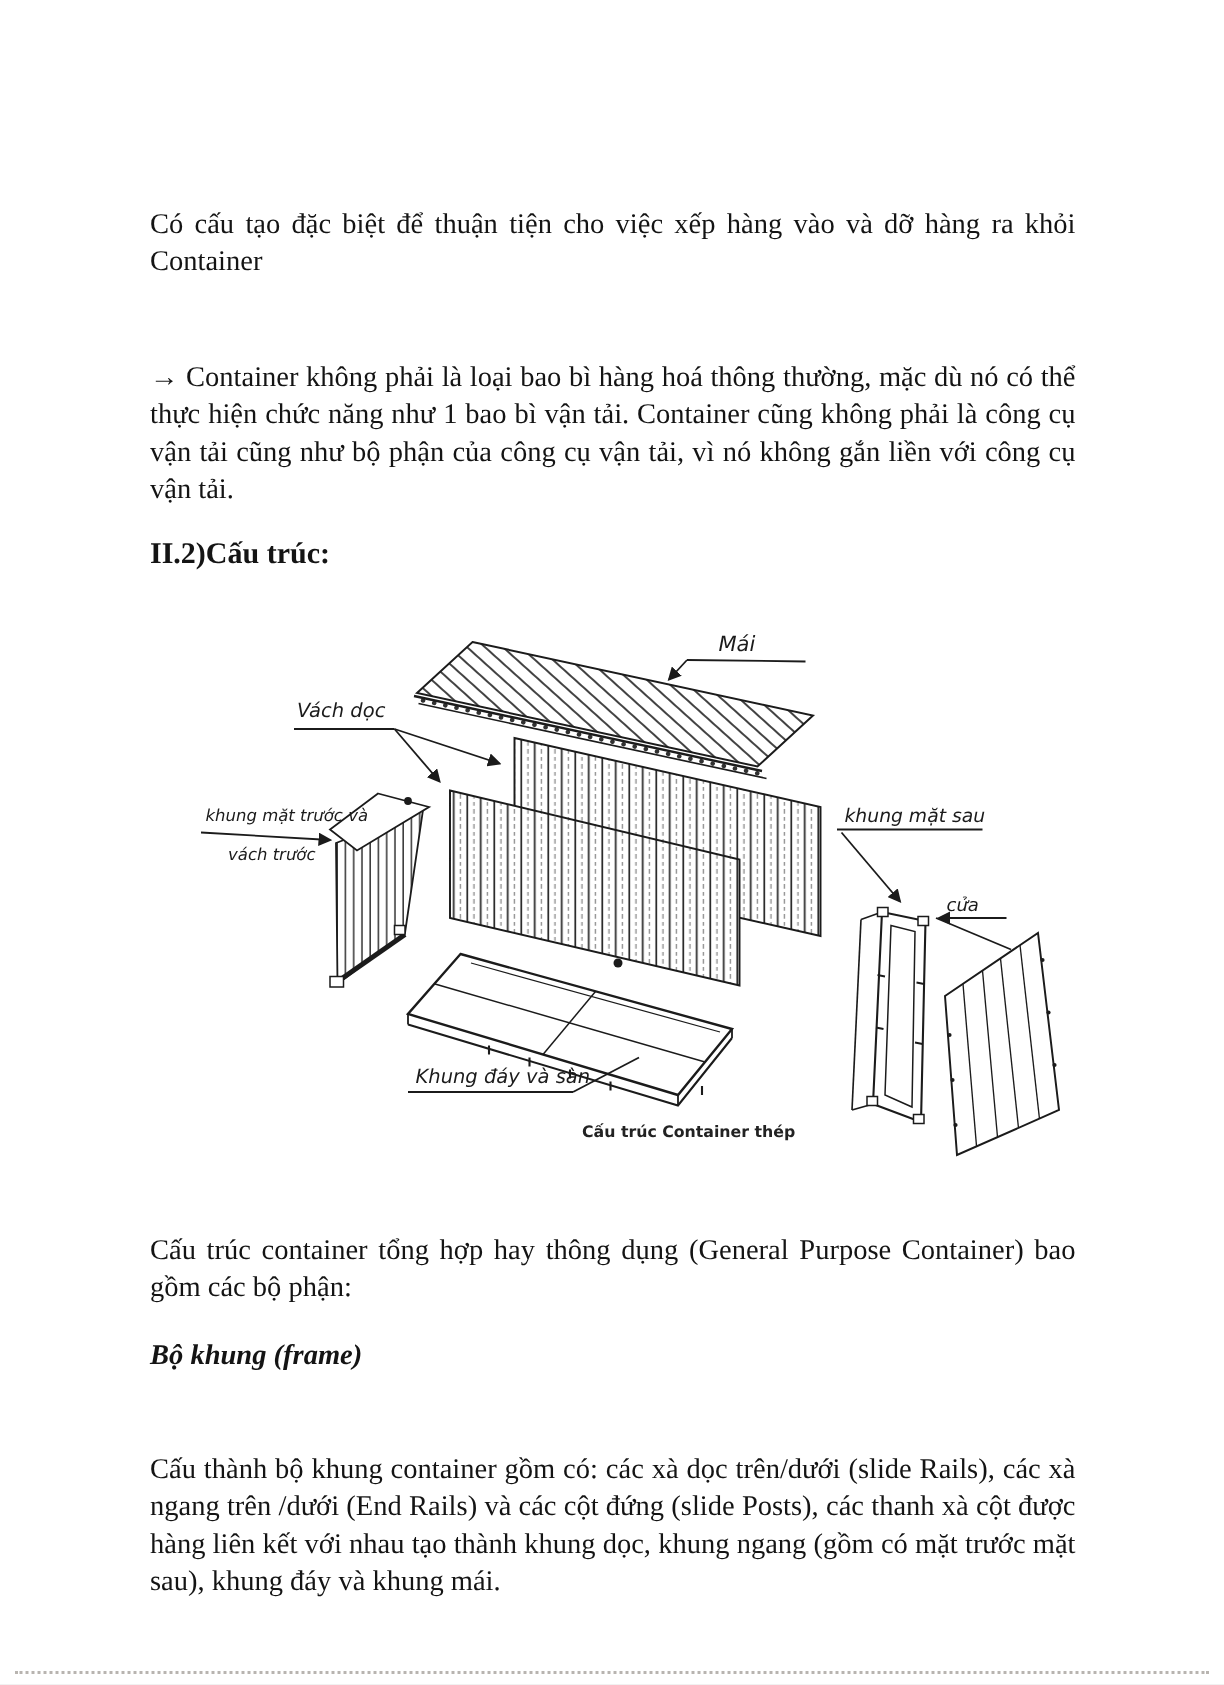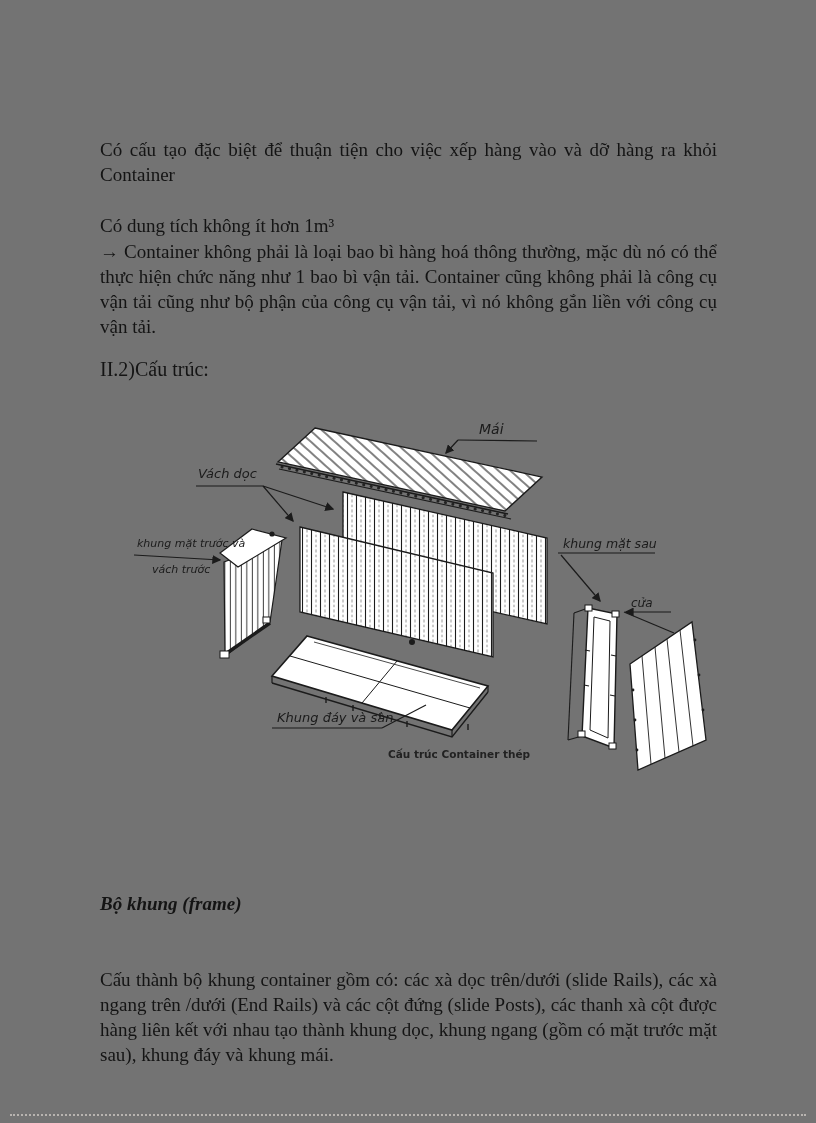--- a/index.html
+++ b/index.html
@@ -1,37 +1,36 @@
 <!DOCTYPE html>
 <html><head>
 <meta charset="utf-8">
 <style>
   html,body{margin:0;padding:0;background:#e8e8e8;}
-  #page{position:relative;width:816px;height:1123px;background:#737373;margin:0 auto;overflow:hidden;
+  #page{position:relative;width:816px;height:1123px;background:#ffffff;margin:0 auto;overflow:hidden;
         font-family:"Liberation Serif", serif;color:#141414;}
   .para{position:absolute;left:100px;width:617px;font-size:19px;line-height:25px;
         text-align:justify;color:#141414;}
   .single{text-align:left;}
-  #section-heading{position:absolute;left:100px;top:341px;font-size:20px;font-weight:normal;
+  #section-heading{position:absolute;left:100px;top:341px;font-size:20px;font-weight:bold;
         font-family:"Liberation Serif", serif;}
   #frame-heading{position:absolute;left:100px;top:874px;font-size:19px;font-style:italic;font-weight:bold;}
   #figure-wrap{position:absolute;left:130px;top:400px;width:600px;height:390px;text-align:center;}
   #bottom-dots{position:absolute;left:10px;right:10px;top:1114px;height:0;
         border-bottom:2px dotted #b8b4b0;}
   svg text.hand{font-family:"DejaVu Sans", sans-serif;font-style:italic;fill:#1b1b1b;}
   svg text.caption{font-family:"DejaVu Sans", sans-serif;font-weight:bold;fill:#222;}
 </style>
 </head>
 <body>
 
 <div id="page">
 
   <p class="para" style="top:118px">Có cấu tạo đặc biệt để thuận tiện cho việc xếp hàng vào và dỡ hàng ra khỏi Container</p>
 
-  <p class="para single" style="top:194px">Có dung tích không ít hơn 1m³</p>
 
   <p class="para" style="top:220px">→ Container không phải là loại bao bì hàng hoá thông thường, mặc dù nó có thể thực hiện chức năng như 1 bao bì vận tải. Container cũng không phải là công cụ vận tải cũng như bộ phận của công cụ vận tải, vì nó không gắn liền với công cụ vận tải.</p>
 
   <h2 id="section-heading">II.2)Cấu trúc:</h2>
 
   <div id="figure-wrap">
     <svg width="600" height="390" viewBox="0 0 600 390" xmlns="http://www.w3.org/2000/svg">
       <defs>
         <pattern id="wallStripes" width="9" height="10" patternUnits="userSpaceOnUse">
           <rect width="9" height="10" fill="#ffffff"></rect>
@@ -156,19 +155,20 @@
       <g>
         <text class="hand" x="147" y="322" font-size="13">Khung đáy và sàn</text>
         <line x1="142" y1="328" x2="252" y2="328" stroke="#1b1b1b" stroke-width="1.2"></line>
         <line x1="252" y1="328" x2="296" y2="305" stroke="#1b1b1b" stroke-width="1.2"></line>
       </g>
 
       <text class="caption" x="258" y="358" font-size="10.5">Cấu trúc Container thép</text>
     </svg>
   </div>
 
+  <p class="para" style="top:802px">Cấu trúc container tổng hợp hay thông dụng (General Purpose Container) bao gồm các bộ phận:</p>
 
   <p id="frame-heading">Bộ khung (frame)</p>
 
   <p class="para" style="top:948px">Cấu thành bộ khung container gồm có: các xà dọc trên/dưới (slide Rails), các xà ngang trên /dưới (End Rails) và các cột đứng (slide Posts), các thanh xà cột được hàng liên kết với nhau tạo thành khung dọc, khung ngang (gồm có mặt trước mặt sau), khung đáy và khung mái.</p>
 
   <div id="bottom-dots"></div>
 </div>
 
 </body></html>

